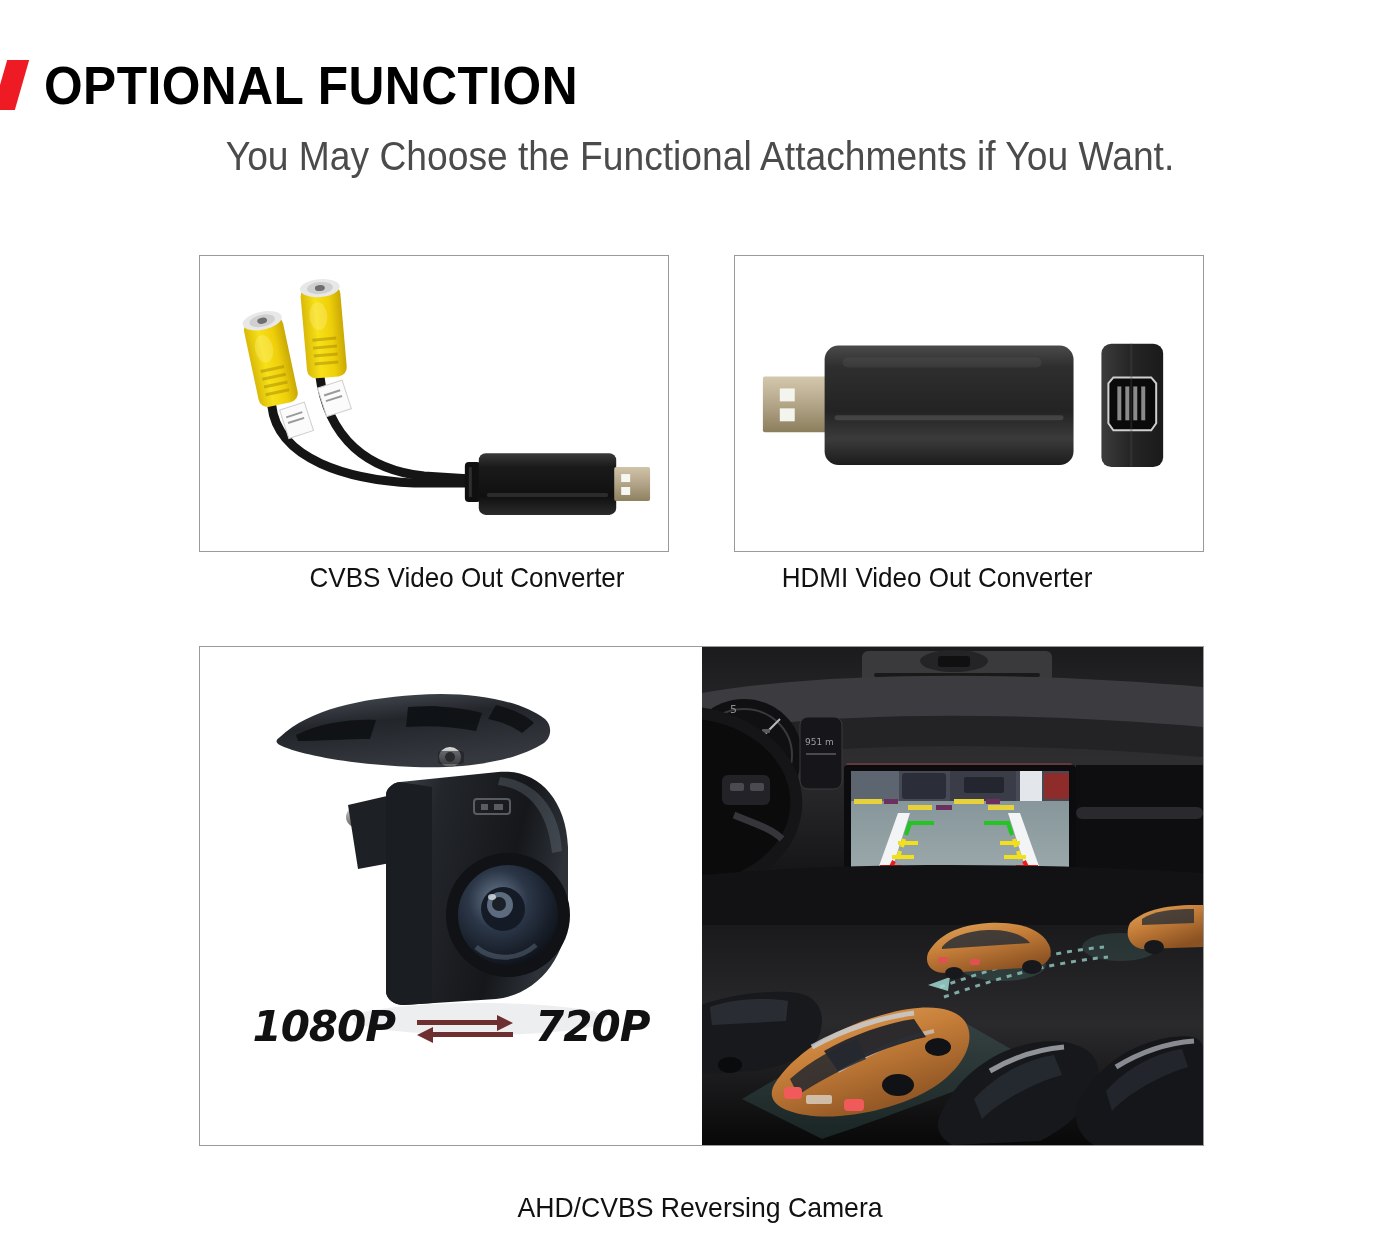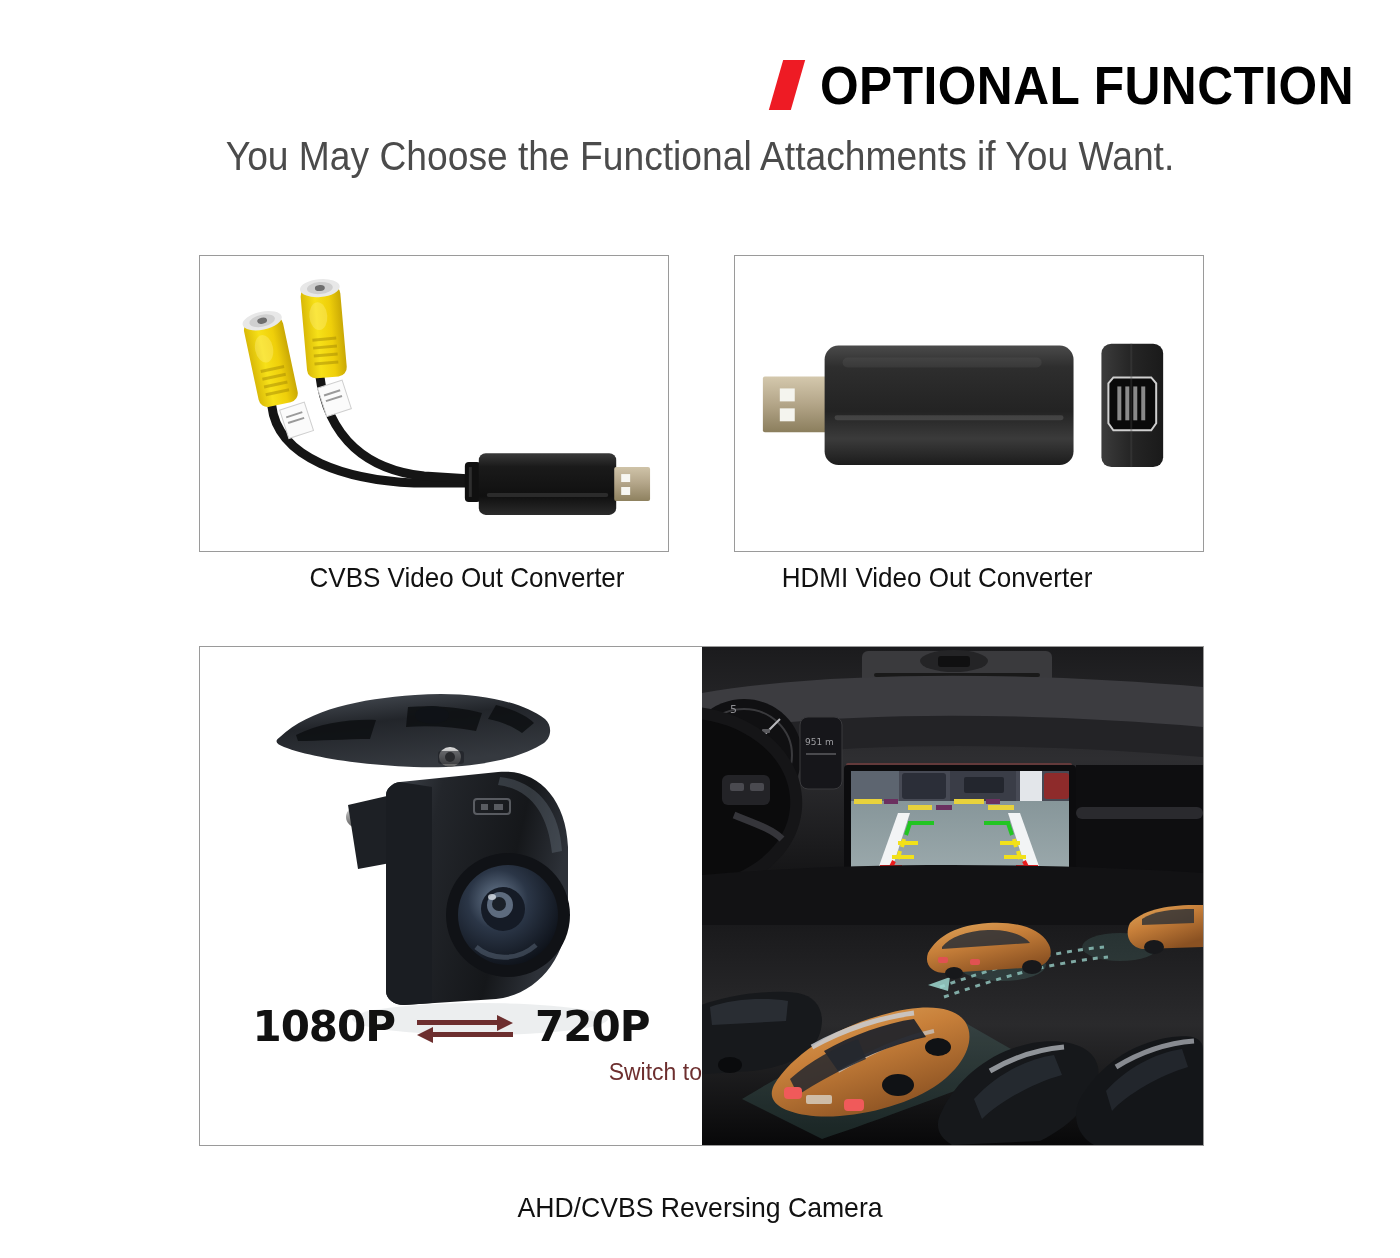--- a/index.html
+++ b/index.html
@@ -7,21 +7,21 @@
     width: 1400px; height: 1258px;
     background: #ffffff;
     font-family: "Liberation Sans", sans-serif;
     overflow: hidden;
     position: relative;
   }
 
   
   .header { padding-top: 58px; text-align: center; }
   .title-row {
-    display: flex; align-items: center; justify-content: flex-end;
+    display: flex; align-items: center; justify-content: flex-start;
     gap: 22px;
   }
   .red-slash {
     width: 22px; height: 50px;
     background: #ee1b24;
     transform: skewX(-16deg);
     flex: 0 0 auto;
   }
   .main-title {
     font-size: 54px; font-weight: bold; color: #000000;
@@ -77,21 +77,22 @@
   }
   .cam-half {
     width: 502px; height: 498px; position: relative; background: #fff;
   }
   .scene-half {
     width: 501px; height: 498px; position: relative;
     background: #050505; overflow: hidden;
   }
   .switch-group {
     position: absolute; left: 0; right: 0; top: 355px;
-    text-align: right;
+    text-align: left;
+    font-style: italic;
   }
   .switch-line {
     display: flex; align-items: center; justify-content: center; gap: 18px;
   }
   .res-label {
     font-size: 42px; font-weight: bold; color: #111;
     font-family: "DejaVu Sans", sans-serif;
     letter-spacing: -1px;
   }
   .switch-to {
@@ -328,21 +329,20 @@
 
     <div class="switch-group">
       <div class="switch-line">
         <span class="res-label">1080P</span>
         <svg width="104" height="42" viewBox="0 0 104 42">
           <path d="M4,14 L84,14 L84,9 L100,17 L84,25 L84,19 L4,19 Z" fill="#6d2f2f"></path>
           <path d="M100,26 L20,26 L20,21 L4,29 L20,37 L20,31 L100,31 Z" fill="#6d2f2f"></path>
         </svg>
         <span class="res-label">720P</span>
       </div>
-      <div class="switch-to">Switch to</div>
     </div>
   </div>
 
   <div class="scene-half">
     <svg class="art" viewBox="0 0 501 498">
       <defs>
         <linearGradient id="dashG" x1="0" y1="0" x2="0" y2="1">
           <stop offset="0%" stop-color="#1b1b1d"></stop>
           <stop offset="40%" stop-color="#2e2e31"></stop>
           <stop offset="100%" stop-color="#0a0a0b"></stop>

